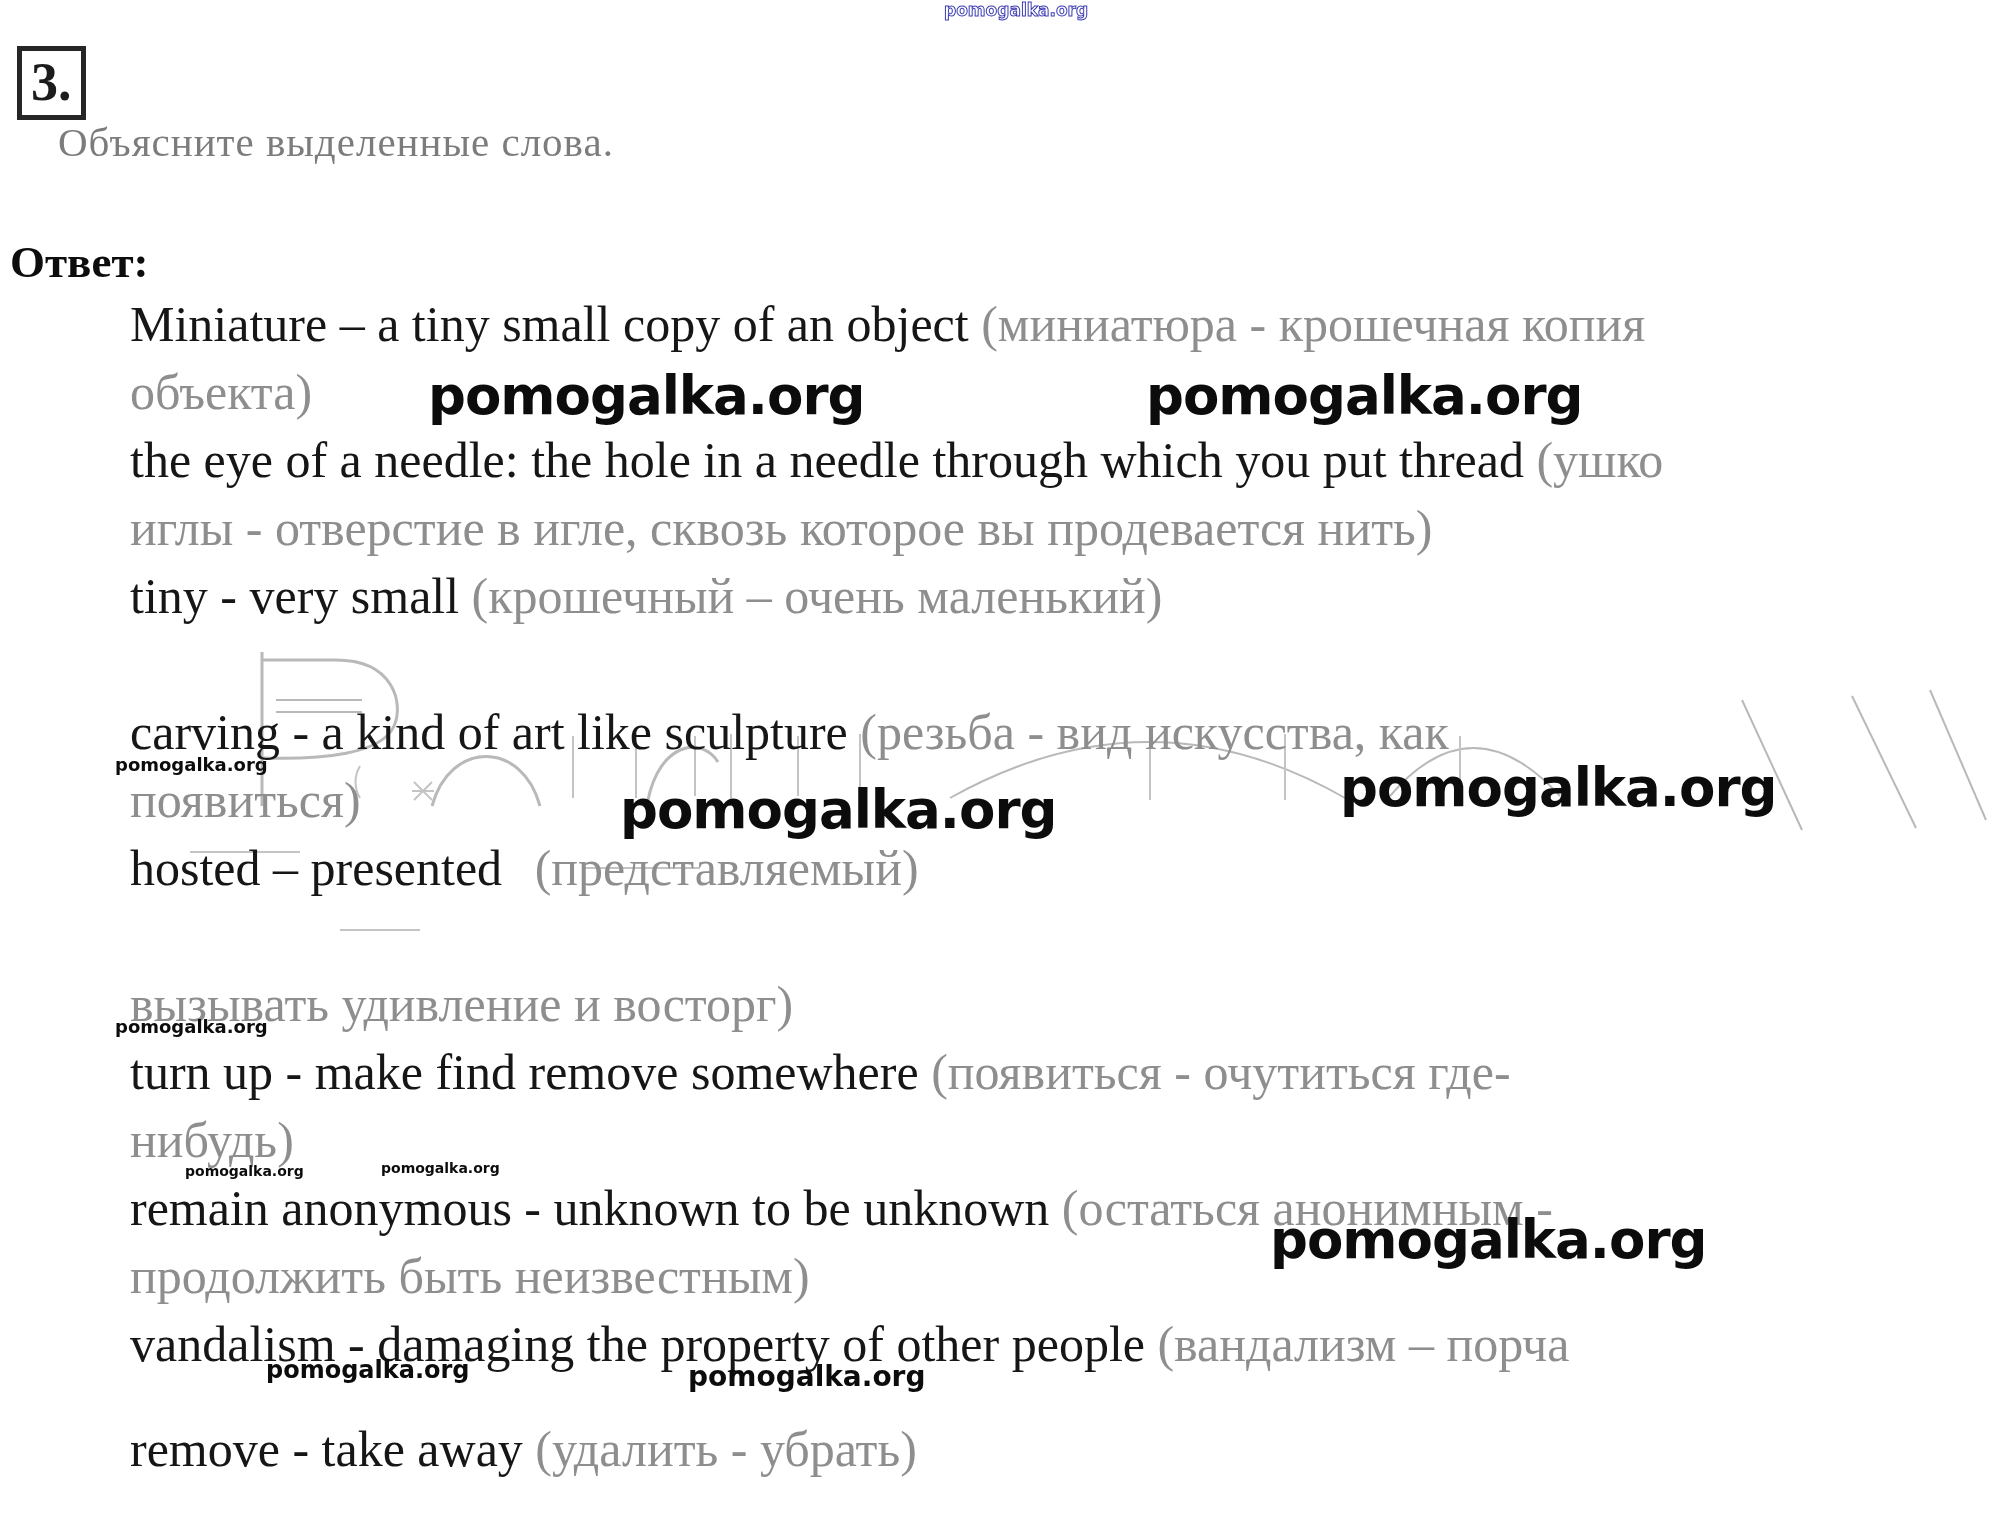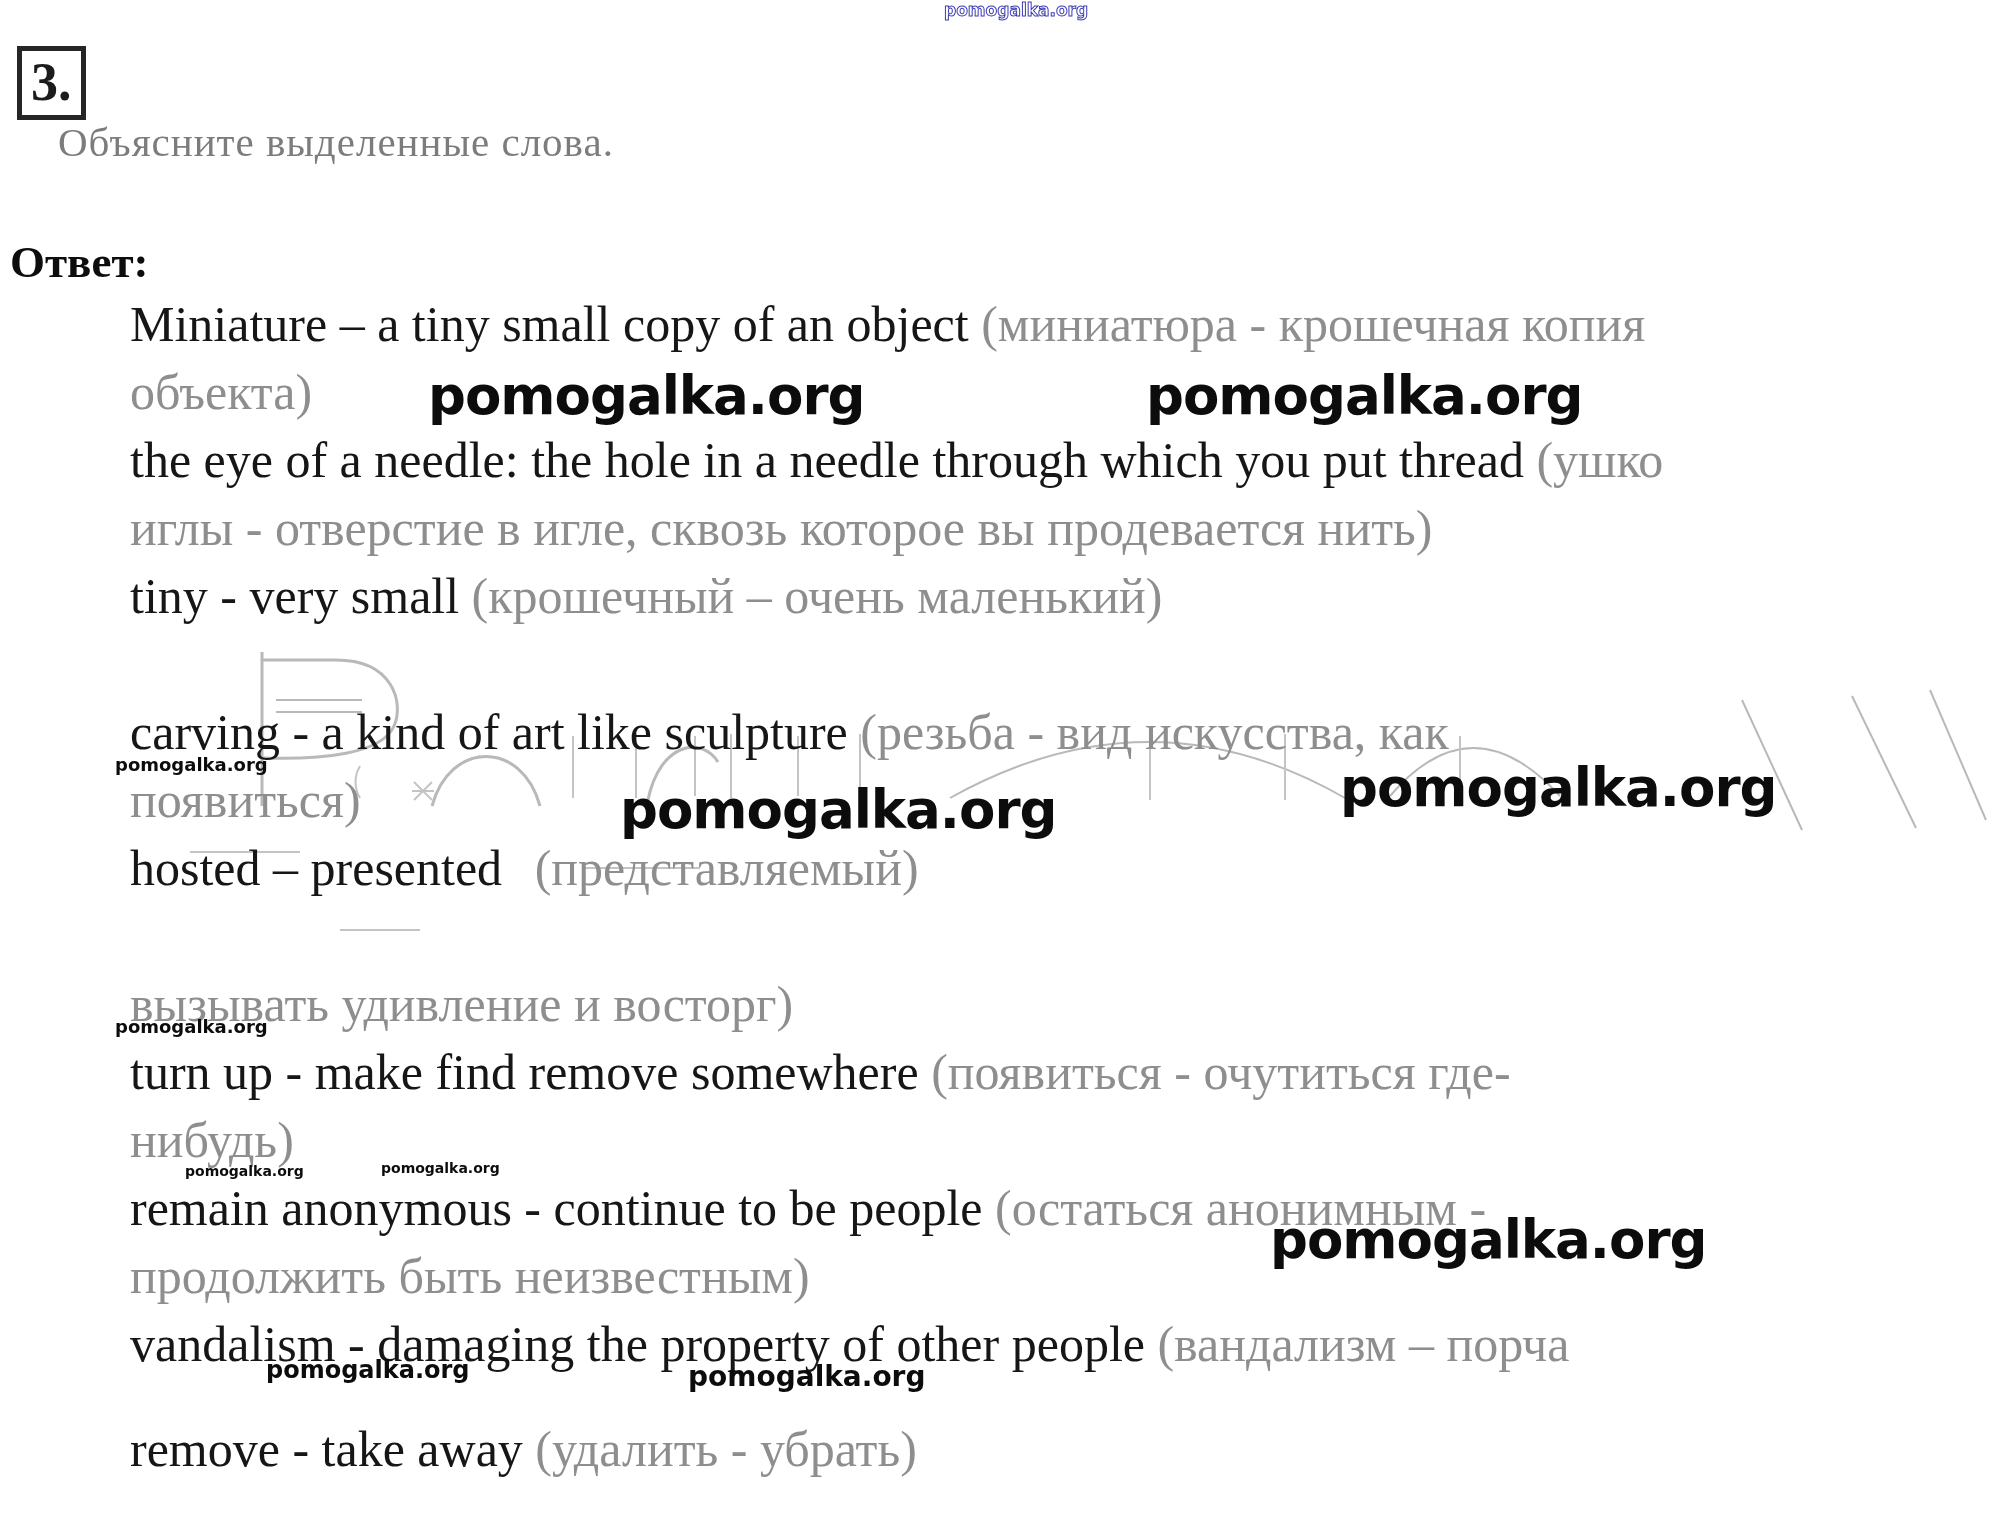--- a/index.html
+++ b/index.html
@@ -75,21 +75,21 @@
   <div class="line" style="top:364px"><span class="ru">объекта)</span></div>
   <div class="line" style="top:432px"><span class="en">the eye of a needle: the hole in a needle through which you put thread </span><span class="ru">(ушко</span></div>
   <div class="line" style="top:500px"><span class="ru">иглы - отверстие в игле, сквозь которое вы продевается нить)</span></div>
   <div class="line" style="top:568px"><span class="en">tiny - very small </span><span class="ru">(крошечный – очень маленький)</span></div>
   <div class="line" style="top:704px"><span class="en">carving - a kind of art like sculpture </span><span class="ru">(резьба - вид искусства, как</span></div>
   <div class="line" style="top:772px"><span class="ru">появиться)</span></div>
   <div class="line" style="top:840px"><span class="en">hosted – presented </span><span class="ru gap">(представляемый)</span></div>
   <div class="line" style="top:976px"><span class="ru">вызывать удивление и восторг)</span></div>
   <div class="line" style="top:1044px"><span class="en">turn up - make find remove somewhere </span><span class="ru">(появиться - очутиться где-</span></div>
   <div class="line" style="top:1112px"><span class="ru">нибудь)</span></div>
-  <div class="line" style="top:1180px"><span class="en">remain anonymous - continue to be people </span><span class="ru">(остаться анонимным -</span></div>
+  <div class="line" style="top:1180px"><span class="en">remain anonymous - unknown to be unknown </span><span class="ru">(остаться анонимным -</span></div>
   <div class="line" style="top:1248px"><span class="ru">продолжить быть неизвестным)</span></div>
   <div class="line" style="top:1316px"><span class="en">vandalism - damaging the property of other people </span><span class="ru">(вандализм – порча</span></div>
   <div class="line" style="top:1421px"><span class="en">remove - take away </span><span class="ru">(удалить - убрать)</span></div>
 
   <div class="wm wm-top" style="left:944px;top:2px">pomogalka.org</div>
   <div class="wm wm-big" style="left:428px;top:368px">pomogalka.org</div>
   <div class="wm wm-big" style="left:1146px;top:368px">pomogalka.org</div>
   <div class="wm wm-small" style="left:115px;top:756px">pomogalka.org</div>
   <div class="wm wm-big" style="left:620px;top:782px">pomogalka.org</div>
   <div class="wm wm-big" style="left:1340px;top:760px">pomogalka.org</div>

